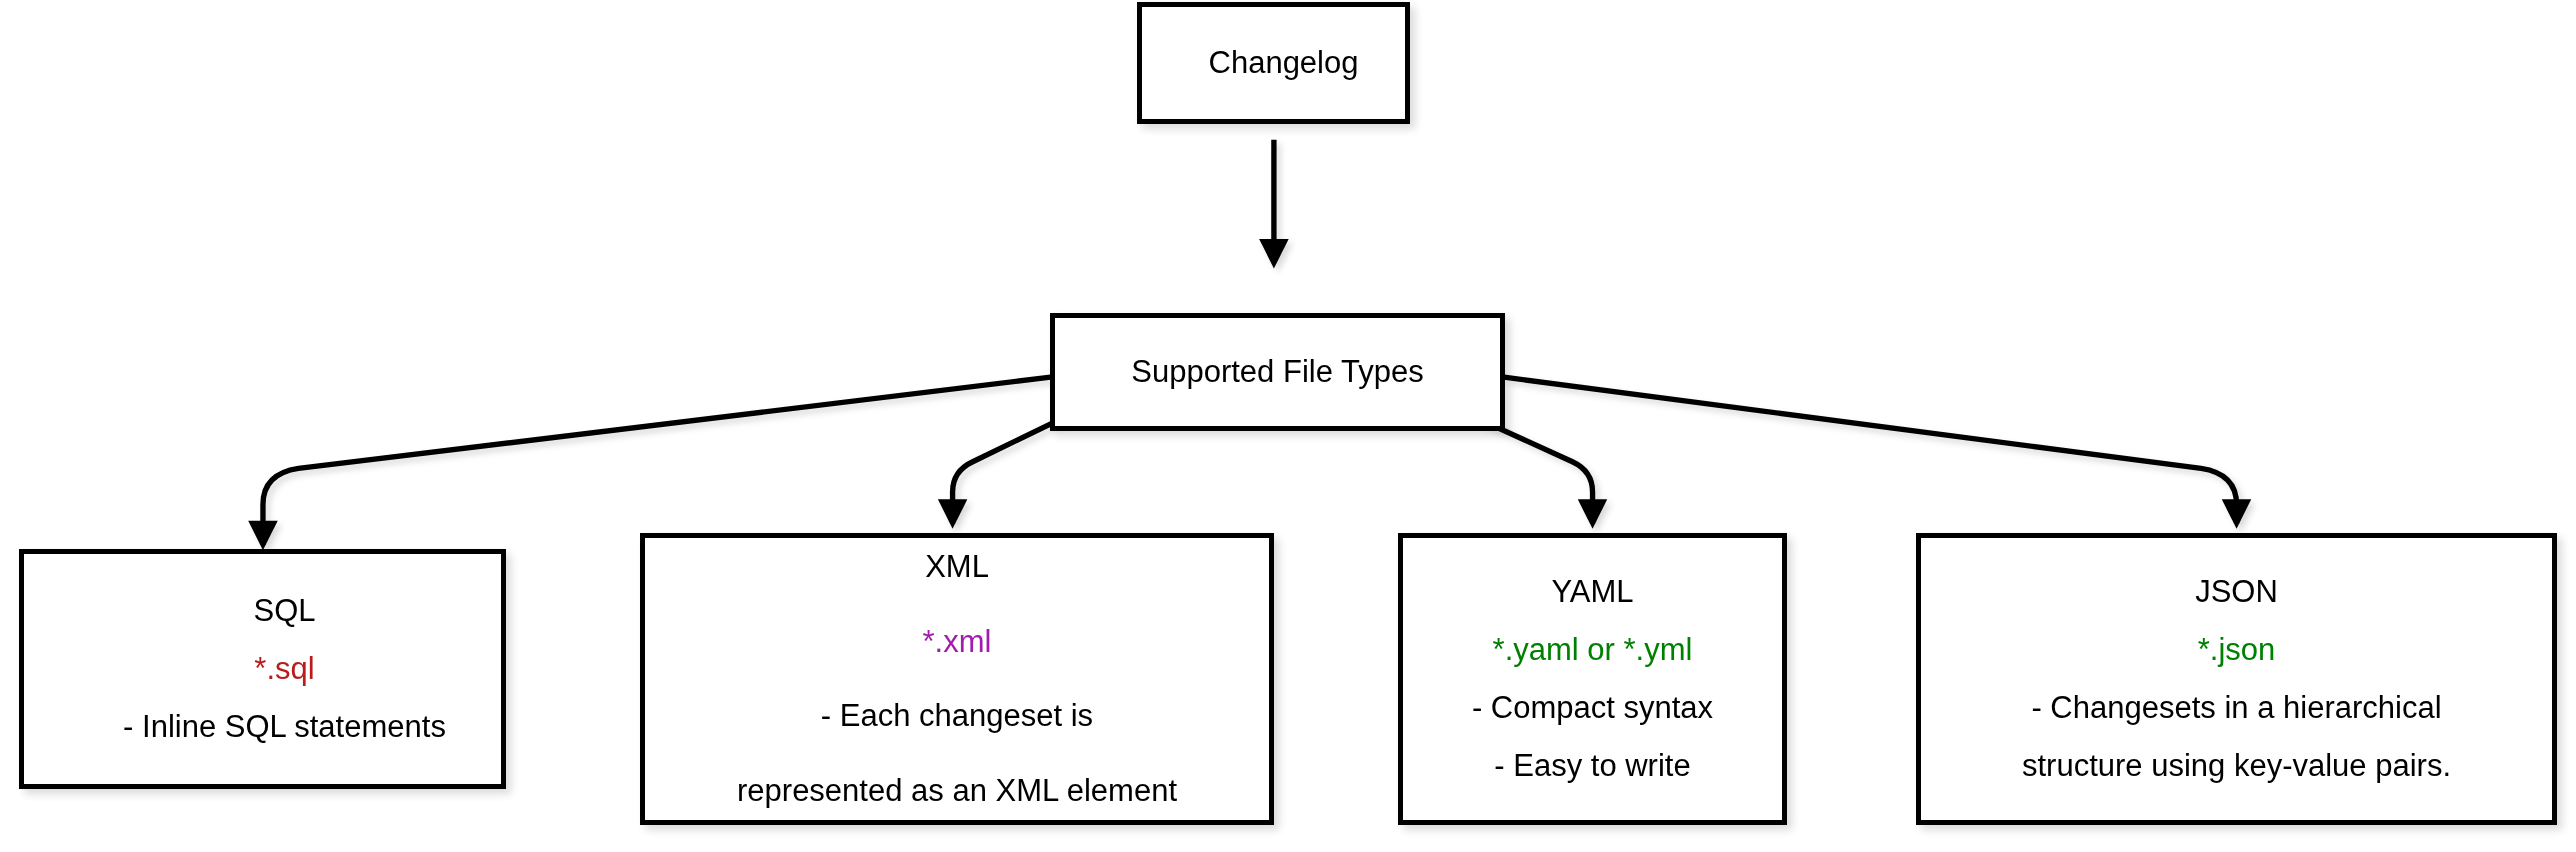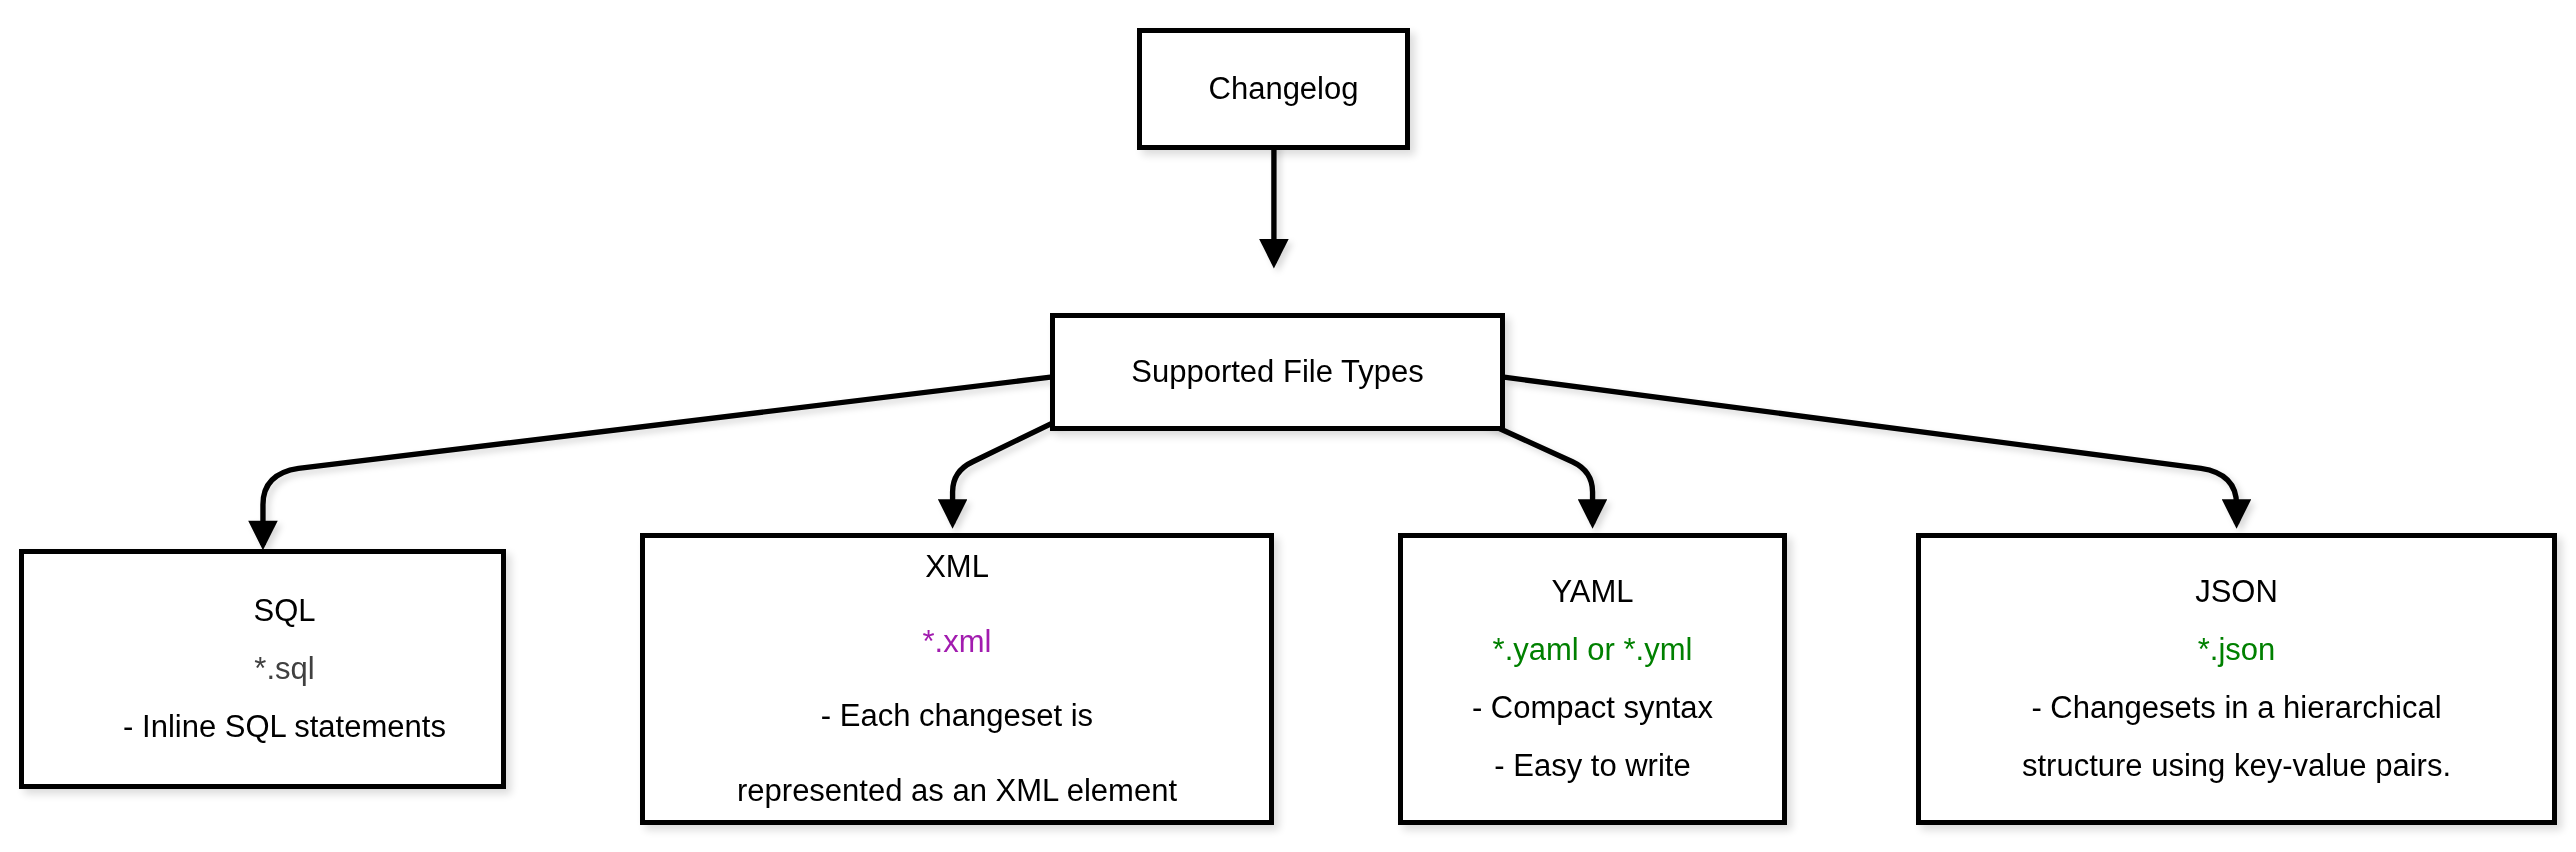--- a/index.html
+++ b/index.html
@@ -42,21 +42,21 @@
     text-align: center;
     color: #000000;
     font-size: 31px;
     line-height: 58px;
   }
   .node .line {
     width: 100%;
     white-space: nowrap;
   }
   
-  #node-changelog { left: 1137px; top: 28px;  width: 273px; height: 122px; padding-left: 20px; }
+  #node-changelog { left: 1137px; top: 2px;  width: 273px; height: 122px; padding-left: 20px; }
   #node-supported { left: 1050px; top: 281px; width: 455px; height: 118px; margin-top: 32px; }
   #node-sql       { left: 19px;   top: 549px; width: 487px; height: 240px; padding-left: 44px; }
   #node-xml       { left: 640px;  top: 533px; width: 634px; height: 292px; justify-content: space-between; }
   #node-yaml      { left: 1398px; top: 533px; width: 389px; height: 292px; }
   #node-json      { left: 1916px; top: 533px; width: 641px; height: 292px; }
 </style>
 </head>
 <body>
 
 <div id="canvas">
@@ -77,21 +77,21 @@
   <div class="node" id="node-changelog">
     <div class="line">Changelog</div>
   </div>
 
   <div class="node" id="node-supported">
     <div class="line">Supported File Types</div>
   </div>
 
   <div class="node" id="node-sql">
     <div class="line">SQL</div>
-    <div class="line" style="color: #404040;">*.sql</div>
+    <div class="line" style="color: #b91c1c;">*.sql</div>
     <div class="line">- Inline SQL statements</div>
   </div>
 
   <div class="node" id="node-xml">
     <div class="line">XML</div>
     <div class="line" style="color: #a21caf;">*.xml</div>
     <div class="line">- Each changeset is</div>
     <div class="line">represented as an XML element</div>
   </div>
 

